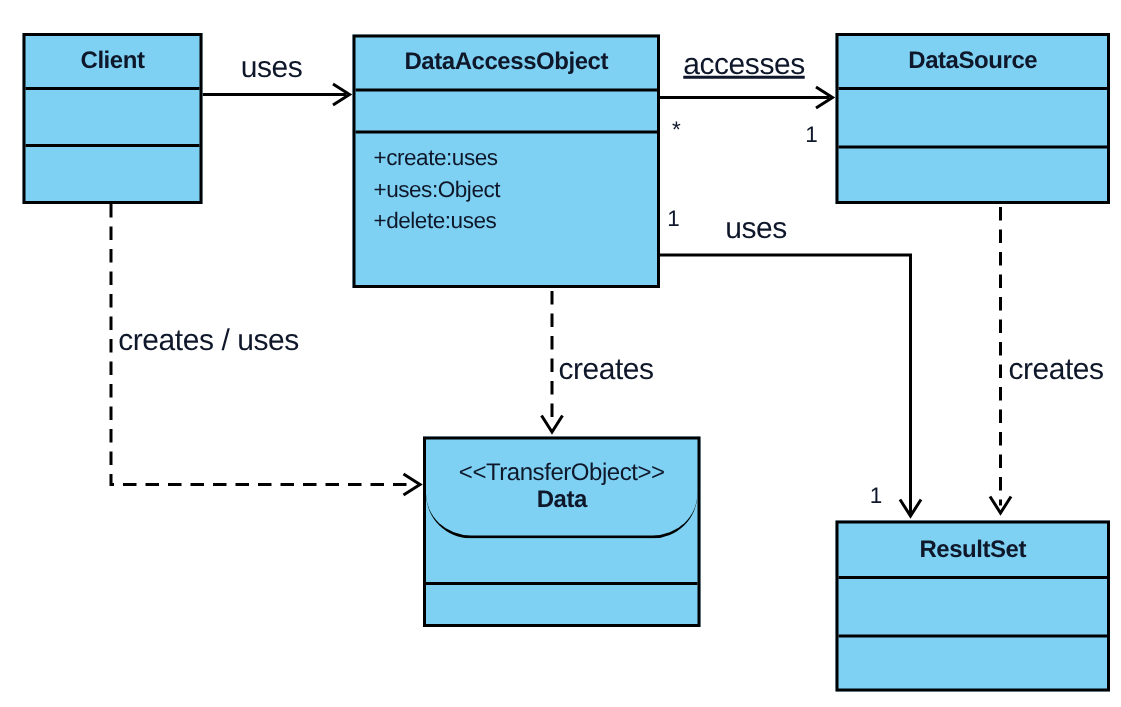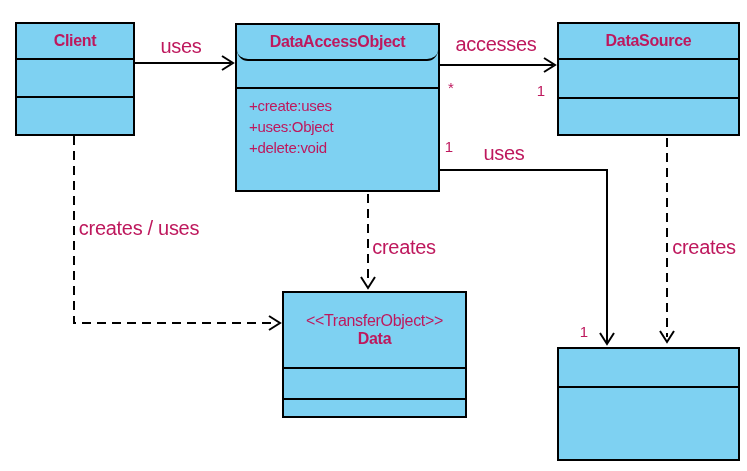--- a/index.html
+++ b/index.html
@@ -1,19 +1,19 @@
 <!DOCTYPE html>
 <html><head>
 <meta charset="utf-8">
 <style>
   * { margin:0; padding:0; box-sizing:border-box; }
   html,body { background:#ffffff; }
   .diagram {
     position:relative; width:747px; height:471px; background:#ffffff;
-    font-family:"Liberation Sans", sans-serif; color:#be185d; overflow:hidden;padding-left:40px;
+    font-family:"Liberation Sans", sans-serif; color:#0f172a; overflow:hidden;padding-left:40px;
   }
   .edge-layer { position:absolute; left:0; top:0; width:747px; height:471px; }
   .edge-layer line, .edge-layer polyline { stroke:#000; stroke-width:2; fill:none; }
   .edge-layer .dashed { stroke-dasharray:9 6; }
   .uml-class {
     position:absolute; background:#7ed1f2; border:2px solid #000;
     display:flex; flex-direction:column;
   }
   .compartment { border-bottom:2px solid #000; flex:0 0 auto; }
   .compartment.fill { border-bottom:none; flex:1 1 auto; }
@@ -58,56 +58,59 @@
 
   <div class="uml-class" style="left:15px; top:22px; width:120px; height:114px;">
     <div class="compartment class-title" style="height:36px;">
       <span>Client</span>
     </div>
     <div class="compartment" style="height:38px;"></div>
     <div class="compartment fill"></div>
   </div>
 
   <div class="uml-class" style="left:235px; top:23px; width:205px; height:169px;">
-    <div class="compartment class-title" style="height:36px;border-radius:11px;">
+    <div class="compartment class-title" style="height:36px;">
       <span>DataAccessObject</span>
     </div>
     <div class="compartment" style="height:28px;"></div>
     <div class="compartment fill methods">
         <div class="method-line">+create:uses</div>
         <div class="method-line">+uses:Object</div>
-        <div class="method-line">+delete:void</div>
+        <div class="method-line">+delete:uses</div>
       </div>
   </div>
 
   <div class="uml-class" style="left:557px; top:22px; width:183px; height:114px;text-align:center;">
     <div class="compartment class-title" style="height:36px;">
       <span>DataSource</span>
     </div>
     <div class="compartment" style="height:39px;"></div>
     <div class="compartment fill"></div>
   </div>
 
   <div class="uml-class" style="left:282px; top:291px; width:185px; height:127px;">
-    <div class="compartment class-title" style="height:76px;">
+    <div class="compartment class-title" style="height:66px;border-radius:30px;">
       <span class="stereotype">&lt;&lt;TransferObject&gt;&gt;</span>
       <span>Data</span>
     </div>
     <div class="compartment" style="height:31px;"></div>
     <div class="compartment fill"></div>
   </div>
 
   <div class="uml-class" style="left:557px; top:347px; width:183px; height:114px;">
+    <div class="compartment class-title" style="height:37px;">
+      <span>ResultSet</span>
+    </div>
     <div class="compartment" style="height:39px;"></div>
     <div class="compartment fill"></div>
   </div>
 
   <span class="edge-label" style="left:181px; top:46px;">uses</span>
 
-  <span class="edge-label" style="left:496px; top:44px;">accesses</span>
+  <span class="edge-label" style="left:496px; top:44px;text-decoration:underline;">accesses</span>
   <span class="mult" style="left:451px; top:87px;">*</span>
   <span class="mult" style="left:541px; top:90px;">1</span>
 
   <span class="edge-label" style="left:504px; top:153px;">uses</span>
   <span class="mult" style="left:449px; top:146px;">1</span>
   <span class="mult" style="left:584px; top:331px;">1</span>
 
   <span class="edge-label" style="left:404px; top:247px;">creates</span>
 
   <span class="edge-label" style="left:139px; top:228px;">creates / uses</span>

